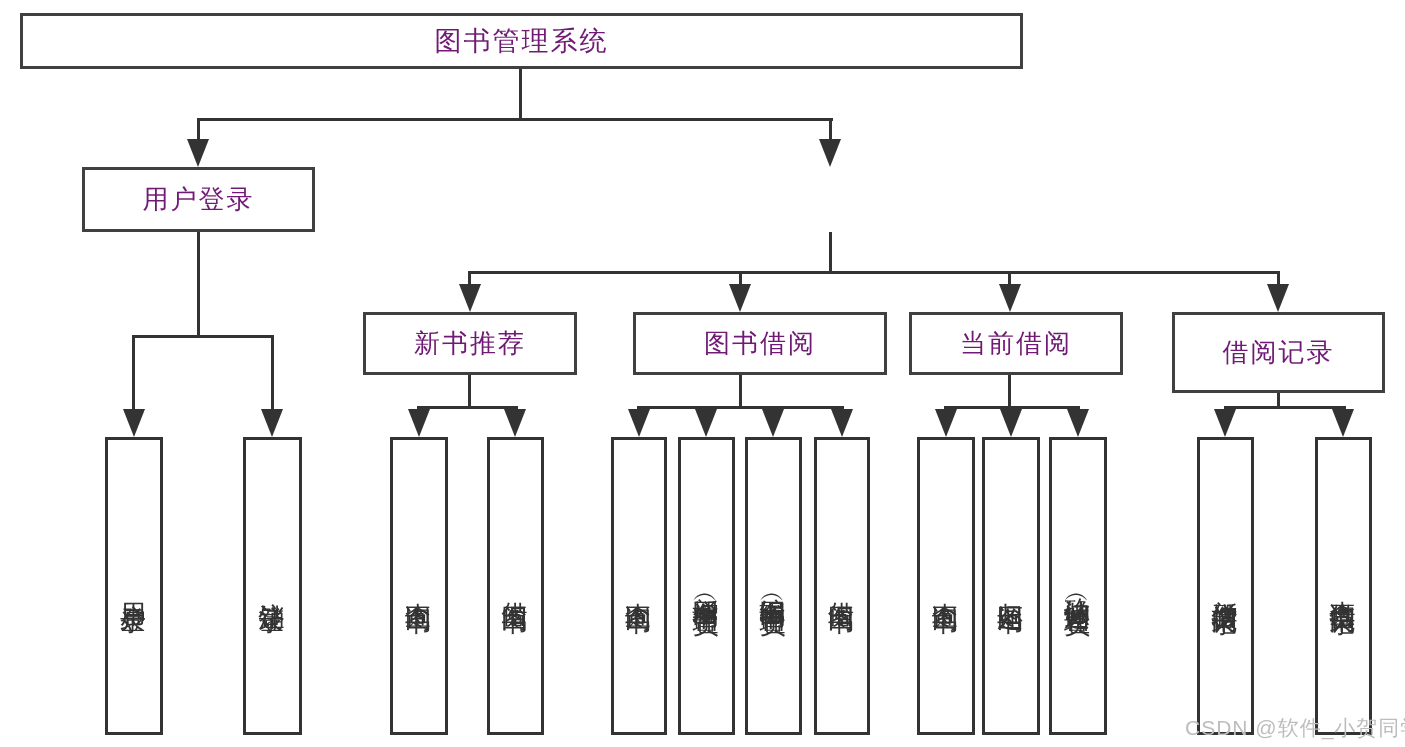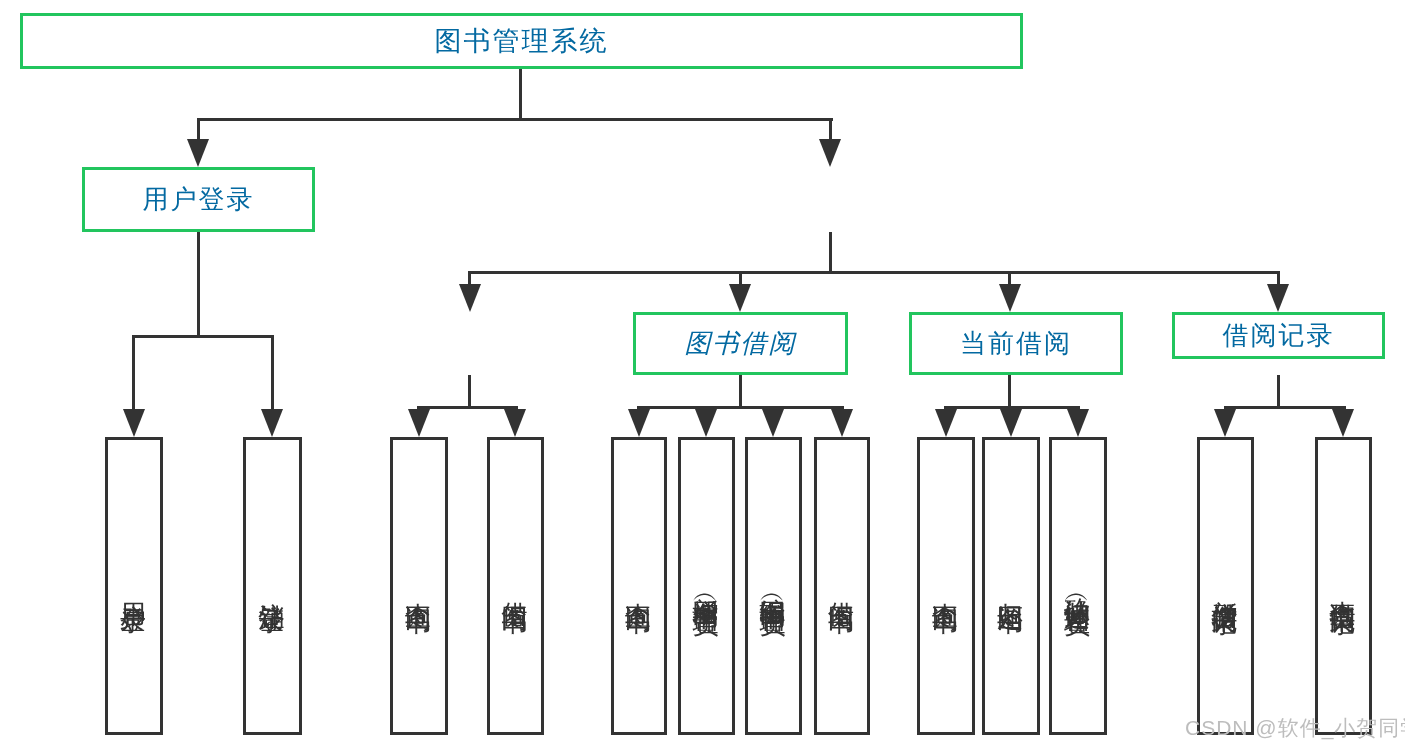--- a/index.html
+++ b/index.html
@@ -11,28 +11,28 @@
   #canvas {
     position: relative;
     width: 1405px;
     height: 747px;
     background: #ffffff;
     overflow: hidden;
   }
   .hbox {
     position: absolute;
     box-sizing: border-box;
-    border: 3px solid #22c55e;
+    border: 3px solid #404040;
     background: #ffffff;
     display: flex;
     align-items: center;
     justify-content: center;
     font-size: 26px;
     letter-spacing: 2px;
-    color: #0369a1;
+    color: #701a75;
     z-index: 2;
   }
   .hbox.root { font-size: 27px; }
   .vbox {
     position: absolute;
     top: 437px;
     height: 298px;
     box-sizing: border-box;
     border: 3px solid #333333;
     background: #ffffff;
@@ -79,26 +79,27 @@
 </head>
 <body>
 
 <div id="canvas">
 
   <div class="hbox root" style="left:20px; top:13px; width:1003px; height:56px;">图书管理系统</div>
 
   <div class="hbox" style="left:82px; top:167px; width:233px; height:65px;">用户登录</div>
 
 
+  <div class="hbox" style="left:363px; top:312px; width:214px; height:63px;">新书推荐</div>
 
-  <div class="hbox" style="left:633px; top:312px; width:215px; height:63px;font-style:italic;">图书借阅</div>
+  <div class="hbox" style="left:633px; top:312px; width:254px; height:63px;">图书借阅</div>
 
   <div class="hbox" style="left:903px; top:312px; width:214px; height:63px;margin-left:6px;">当前借阅</div>
 
-  <div class="hbox" style="left:1172px; top:312px; width:213px; height:47px;">借阅记录</div>
+  <div class="hbox" style="left:1172px; top:312px; width:213px; height:81px;">借阅记录</div>
 
   <div class="vbox" style="left:105px; width:58px;">
     <span>用户登录</span>
   </div>
   <div class="vbox" style="left:243px; width:59px;">
     <span>注销登录</span>
   </div>
 
   <div class="vbox" style="left:390px; width:58px;">
     <span>查询图书</span>

